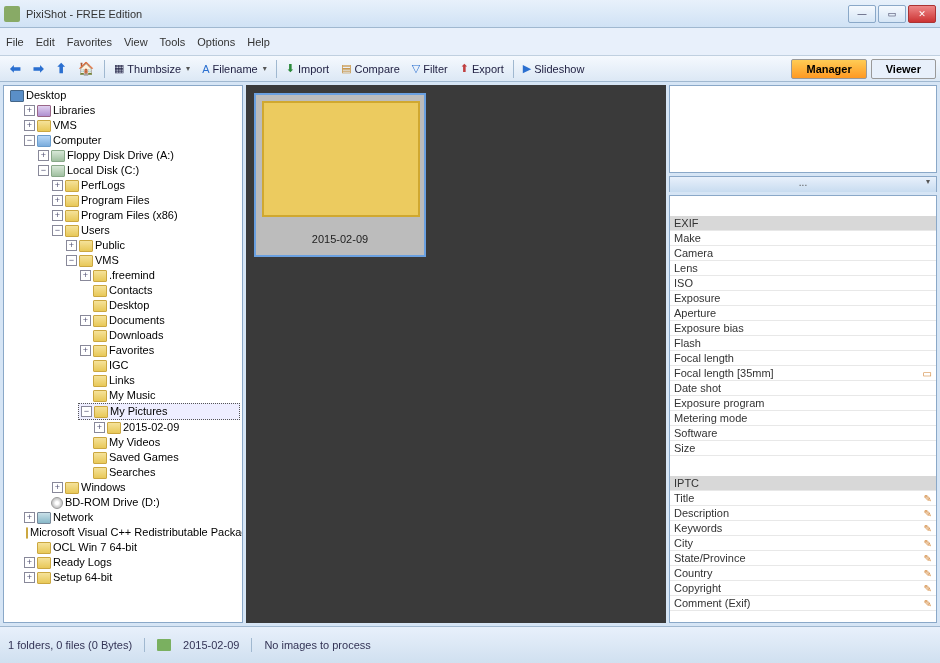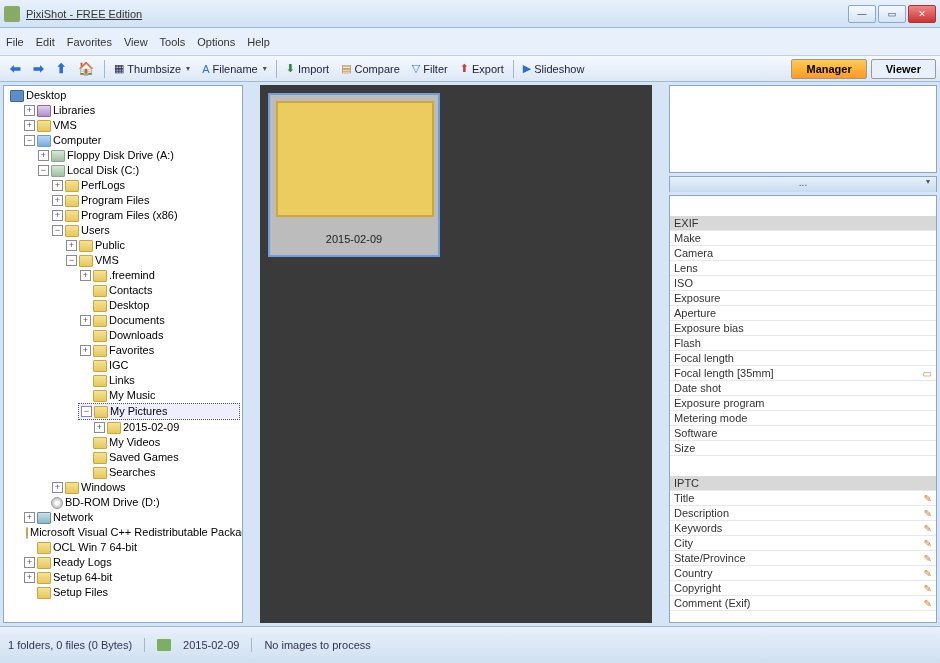--- a/index.html
+++ b/index.html
@@ -1,21 +1,21 @@
 <!DOCTYPE html>
 <html><head>
 <meta charset="utf-8">
 <style>
 * { margin: 0; padding: 0; box-sizing: border-box; font-family: "Segoe UI", Tahoma, sans-serif; font-size: 11px; }
 body { width: 940px; height: 663px; background: #d6e5f5; display: flex; flex-direction: column; overflow: hidden; }
 
 
 .titlebar { height: 28px; background: linear-gradient(#e8f1fb, #d0e2f5); display: flex; align-items: center; padding: 0 4px; border-bottom: 1px solid #a0b8d0; }
 .titlebar .app-icon { width: 16px; height: 16px; background: #8a6; margin-right: 6px; border-radius: 2px; }
-.titlebar .title { flex: 1; color: #333; text-decoration: underline; }
+.titlebar .title { flex: 1; color: #333; }
 .win-btns { display: flex; gap: 2px; }
 .win-btn { width: 28px; height: 18px; background: linear-gradient(#f5f9fe, #d5e5f5); border: 1px solid #8aa8c8; border-radius: 2px; display: flex; align-items: center; justify-content: center; font-size: 9px; color: #335; cursor: pointer; }
 .win-btn.close { background: linear-gradient(#e88, #c33); color: #fff; border-color: #a33; }
 
 
 .menubar { height: 28px; background: #e8f0fb; display: flex; align-items: center; padding: 0 6px; gap: 12px; border-bottom: 1px solid #c0d0e0; }
 .menubar span { color: #333; cursor: pointer; }
 
 
 .toolbar { height: 26px; background: linear-gradient(#f5f9fe, #dce8f5); display: flex; align-items: center; padding: 0 4px; border-bottom: 1px solid #a0b8d0; }
@@ -23,21 +23,21 @@
 .tb-sep { width: 1px; height: 18px; background: #a0b8d0; margin: 0 3px; }
 .arrow { color: #2a6fd0; font-size: 13px; font-weight: bold; }
 .home-ico { color: #2a6fd0; font-size: 13px; }
 .dd { font-size: 8px; margin-left: 2px; color: #555; }
 .spacer { flex: 1; }
 .mode-btn { padding: 3px 14px; border: 1px solid #999; border-radius: 2px; margin-left: 4px; cursor: pointer; }
 .mode-btn.active { background: linear-gradient(#ffcc55, #ff9922); font-weight: bold; color: #000; }
 .mode-btn.inactive { background: #e8f0fb; font-weight: bold; }
 
 
-.main { flex: 1; display: flex; background: #d6e5f5; padding: 3px; gap: 17px; min-height: 0; }
+.main { flex: 1; display: flex; background: #d6e5f5; padding: 3px; gap: 3px; min-height: 0; }
 .panel { background: #fff; border: 1px solid #8aa8c8; }
 
 
 .tree-panel { width: 240px; overflow: auto; padding: 2px; }
 .tree ul { list-style: none; padding-left: 14px; }
 .tree > ul { padding-left: 2px; }
 .tree li { white-space: nowrap; line-height: 15px; }
 .tree-row { display: flex; align-items: center; gap: 2px; cursor: pointer; padding: 0 2px; }
 .tree-row.sel { border: 1px dotted #555; background: #eef; }
 .exp { width: 11px; height: 11px; border: 1px solid #889; display: inline-flex; align-items: center; justify-content: center; font-size: 9px; color: #557; background: #fff; line-height: 1; cursor: pointer; }
@@ -384,27 +384,20 @@
                 <span>Ready Logs</span>
               </div>
             </li>
           <li>
               <div class="tree-row">
                 <span class="exp">+</span>
                 <span class="ico folder"></span>
                 <span>Setup 64-bit</span>
               </div>
             </li>
-          <li>
-              <div class="tree-row">
-                <span class="exp none"></span>
-                <span class="ico folder"></span>
-                <span>Setup Files</span>
-              </div>
-            </li>
         </ul>
       </li>
     </ul>
   </div>
 
   <div class="thumb-panel">
     <div class="thumb">
       <div class="thumb-img"></div>
       <div class="thumb-label">2015-02-09</div>
     </div>

